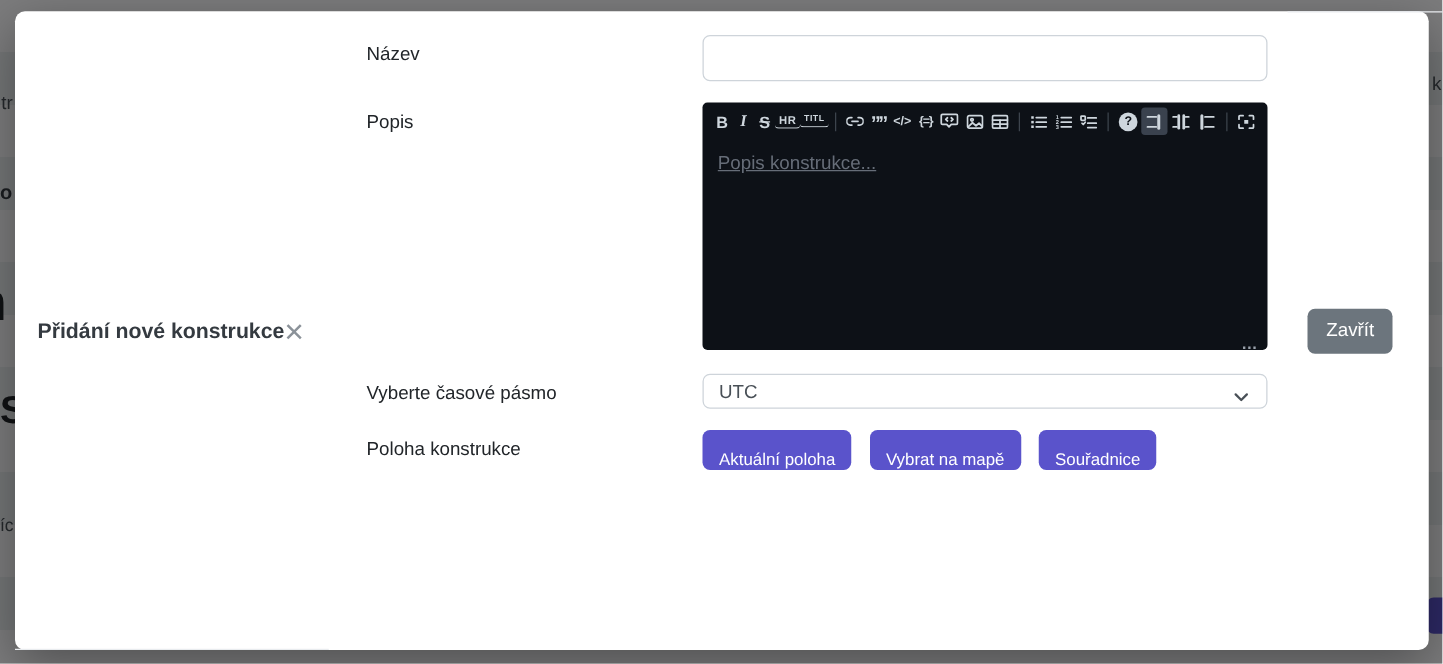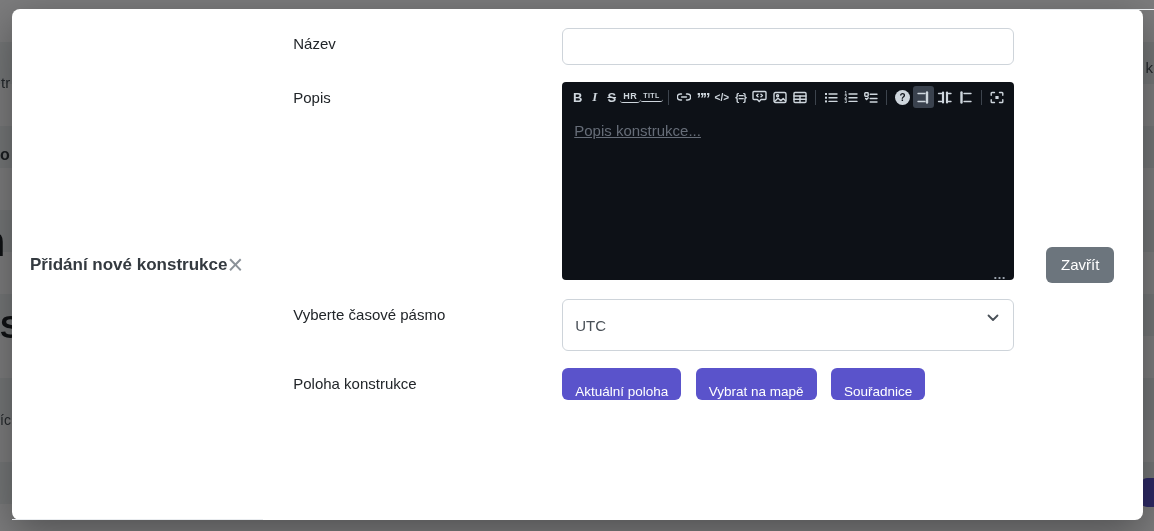--- a/index.html
+++ b/index.html
@@ -64,21 +64,21 @@
     font-size:10px;font-weight:bold;display:flex;align-items:center;justify-content:center;}
   .tb-mode-active{background:#3a424e;}
   .tb-mode-active svg{stroke:#8fb3ff;}
   .tb-icon svg{stroke:#ced6dd;fill:none;stroke-width:1.4;stroke-linecap:round;stroke-linejoin:round;}
   .editor-content{flex:1;position:relative;padding:10px 12px;box-sizing:border-box;}
   .editor-placeholder{font-size:15px;color:#666d78;text-decoration:underline;}
   .resize-handle{position:absolute;right:7px;bottom:-2px;color:#9aa2ac;font-size:13px;font-weight:bold;letter-spacing:1px;cursor:ns-resize;}
 
   
   .select{
-    position:relative;height:52px;border:1px solid #ced4da;border-radius:6px;box-sizing:border-box;
+    position:relative;height:28px;border:1px solid #ced4da;border-radius:6px;box-sizing:border-box;
     display:flex;align-items:center;padding:0 36px 0 12px;font-size:15px;color:#495057;cursor:pointer;background:#fff;
   }
   .select .chev{position:absolute;right:13px;top:11px;}
   .select .chev svg{stroke:#495057;fill:none;stroke-width:1.8;stroke-linecap:round;stroke-linejoin:round;}
 
   
   .loc-btn{
     background:#5a53cb;color:#fff;border:none;border-radius:6px;height:32px;
     padding:16px 13px;font-size:13.5px;margin-right:10px;cursor:pointer;font-family:inherit;
   }

